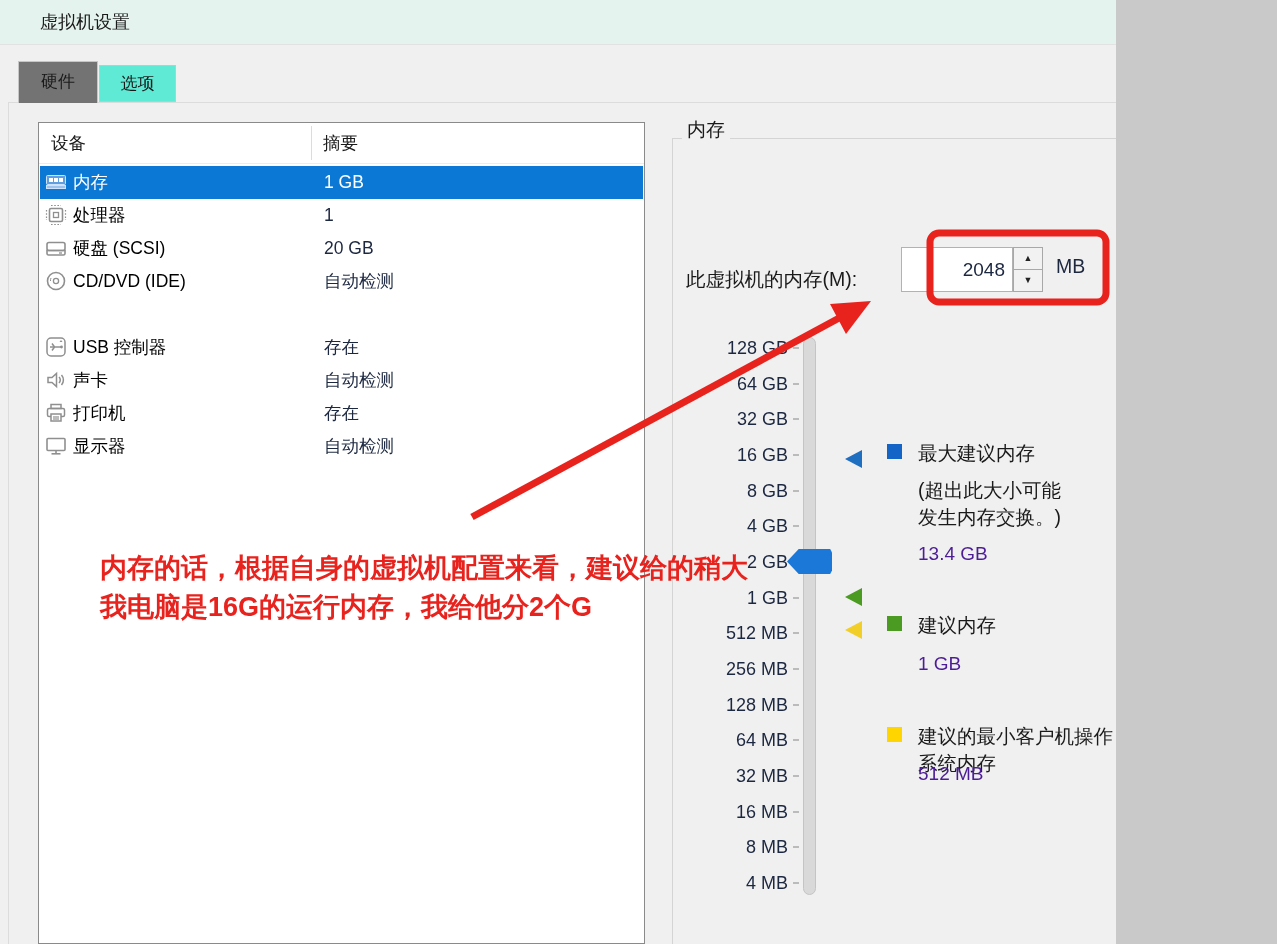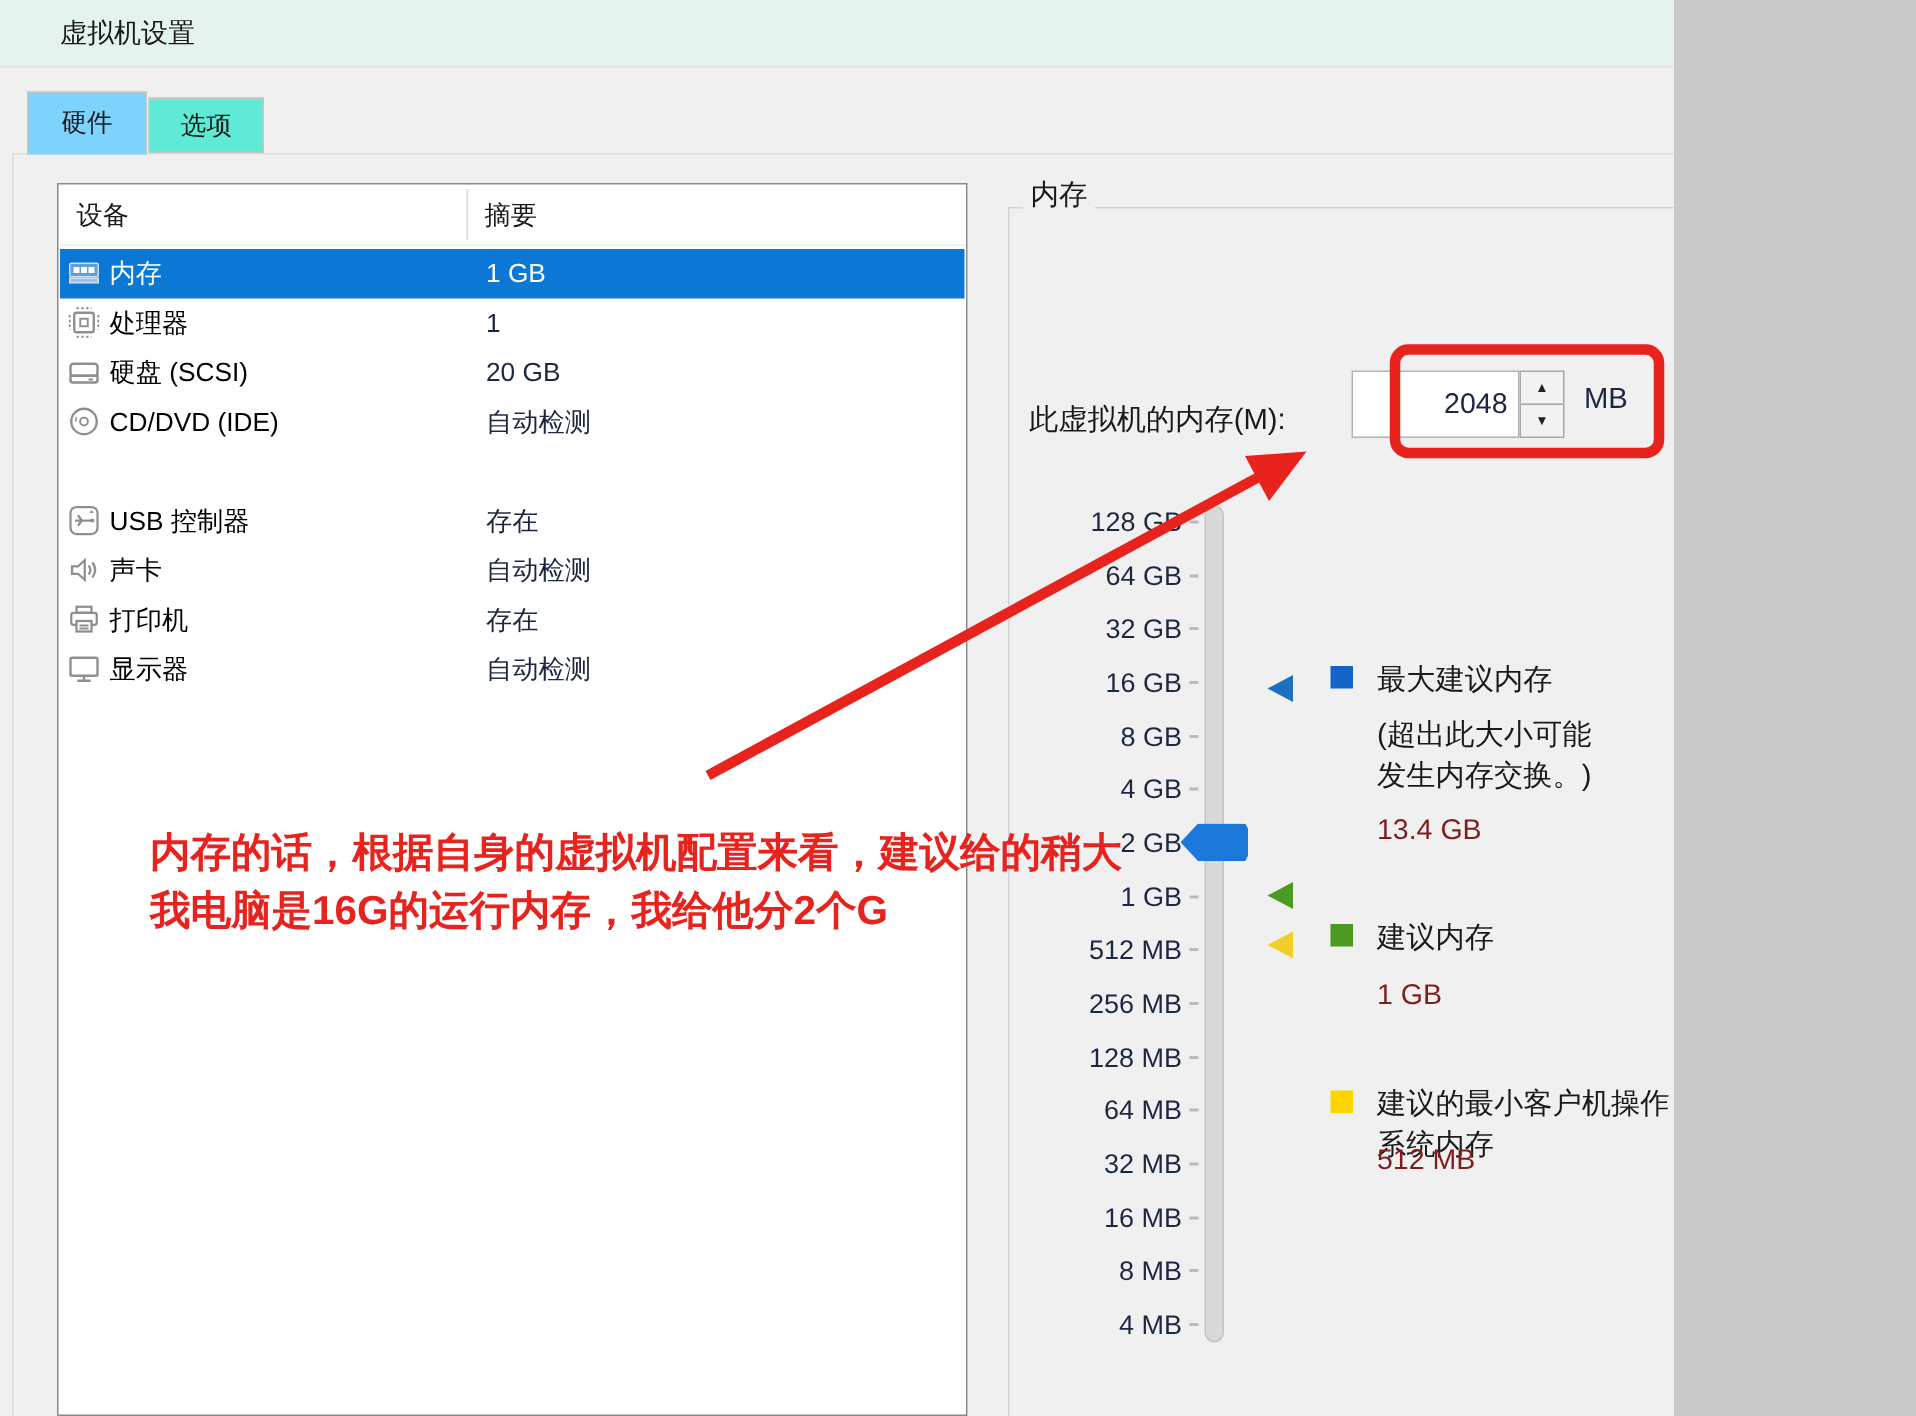--- a/index.html
+++ b/index.html
@@ -4,21 +4,21 @@
 <style>
   html,body{margin:0;padding:0;background:#c9c9c9;}
   #app{position:relative;width:1116px;height:944px;background:#f0f0f0;overflow:hidden;
        font-family:"Liberation Sans","DejaVu Sans",sans-serif;color:#1a1a1a;}
   
   .titlebar{position:absolute;left:0;top:0;width:1277px;height:44px;background:#e4f3ee;border-bottom:1px solid #e2e2e2;}
   .title{position:absolute;left:40px;top:0;line-height:44px;font-size:18px;color:#1a1a1a;}
   .closebtn{position:absolute;right:8px;top:0;width:46px;height:44px;text-align:center;line-height:42px;font-size:25px;color:#303030;cursor:pointer;}
   
   .tab{position:absolute;text-align:center;font-size:17px;box-sizing:border-box;}
-  .tab.active{left:18px;top:61px;width:80px;height:42px;line-height:40px;background:#7dd3fc;border:1px solid #c6c6c6;border-bottom:none;z-index:3;}
+  .tab.active{left:18px;top:61px;width:80px;height:42px;line-height:40px;background:#737373;border:1px solid #c6c6c6;border-bottom:none;z-index:3;}
   .tab.inactive{left:99px;top:65px;width:77px;height:37px;line-height:36px;background:#5eead4;border:1px solid #c6c6c6;z-index:1;}
   .pane{position:absolute;left:8px;top:102px;width:1261px;height:841px;border:1px solid #dcdcdc;background:#f0f0f0;z-index:0;}
   
   .listbox{position:absolute;left:38px;top:122px;width:607px;height:822px;background:#fff;border:1px solid #8a8a8a;box-sizing:border-box;z-index:2;}
   .lhead{position:absolute;top:8px;font-size:17.5px;color:#1a1a1a;}
   .lhead.h1{left:12px;} .lhead.h2{left:284px;}
   .hdiv{position:absolute;left:272px;top:3px;width:1px;height:34px;background:#dcdcdc;}
   .hline{position:absolute;left:0;top:40px;width:100%;height:1px;background:#ededed;}
   .lrow{position:absolute;left:1px;width:603px;height:33px;font-size:17.5px;cursor:default;}
   .lrow .icn{position:absolute;left:5px;top:5px;width:22px;height:22px;}
@@ -47,21 +47,21 @@
           clip-path:polygon(0 50%,26% 0,96% 0,100% 14%,100% 86%,96% 100%,26% 100%);}
   .tri{position:absolute;width:0;height:0;border-top:9px solid transparent;border-bottom:9px solid transparent;}
   .tri.blue{left:845px;top:450px;border-right:17px solid #1f6fc0;}
   .tri.green{left:845px;top:588px;border-right:17px solid #4b9a21;}
   .tri.yellow{left:845px;top:621px;border-right:17px solid #f2cf28;}
   .sq{position:absolute;left:887px;width:15px;height:15px;}
   .sq.blue{top:444px;background:#1464c8;}
   .sq.green{top:616px;background:#4b9a21;}
   .sq.yellow{top:727px;background:#ffd500;}
   .legtxt{position:absolute;left:918px;font-size:19.5px;color:#1a1a1a;line-height:27px;}
-  .legval{position:absolute;left:918px;font-size:19px;color:#7f1d1d;}
+  .legval{position:absolute;left:918px;font-size:19px;color:#4c1d95;}
   
   .overlay{position:absolute;left:0;top:0;width:1277px;height:944px;pointer-events:none;z-index:5;}
   .anno{position:absolute;left:100px;top:549px;font-size:27px;font-weight:700;color:#e8231e;line-height:39px;white-space:nowrap;z-index:6;}
 </style>
 </head>
 <body>
 
 <div id="app">
 
   <div class="titlebar">

